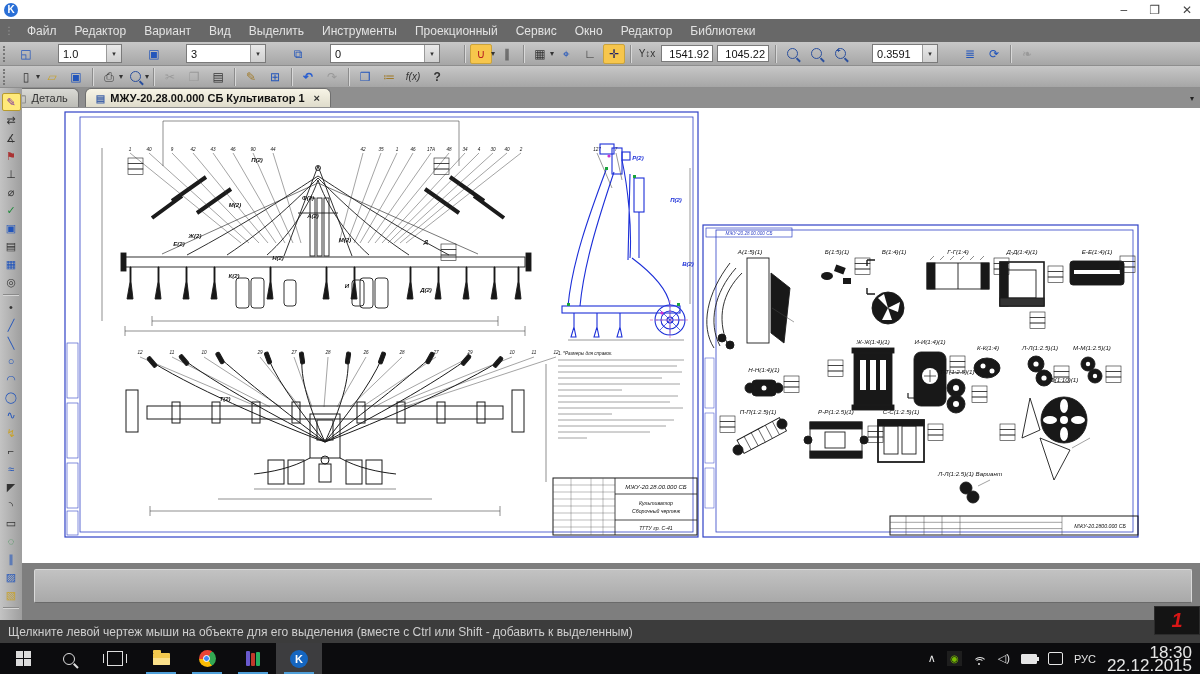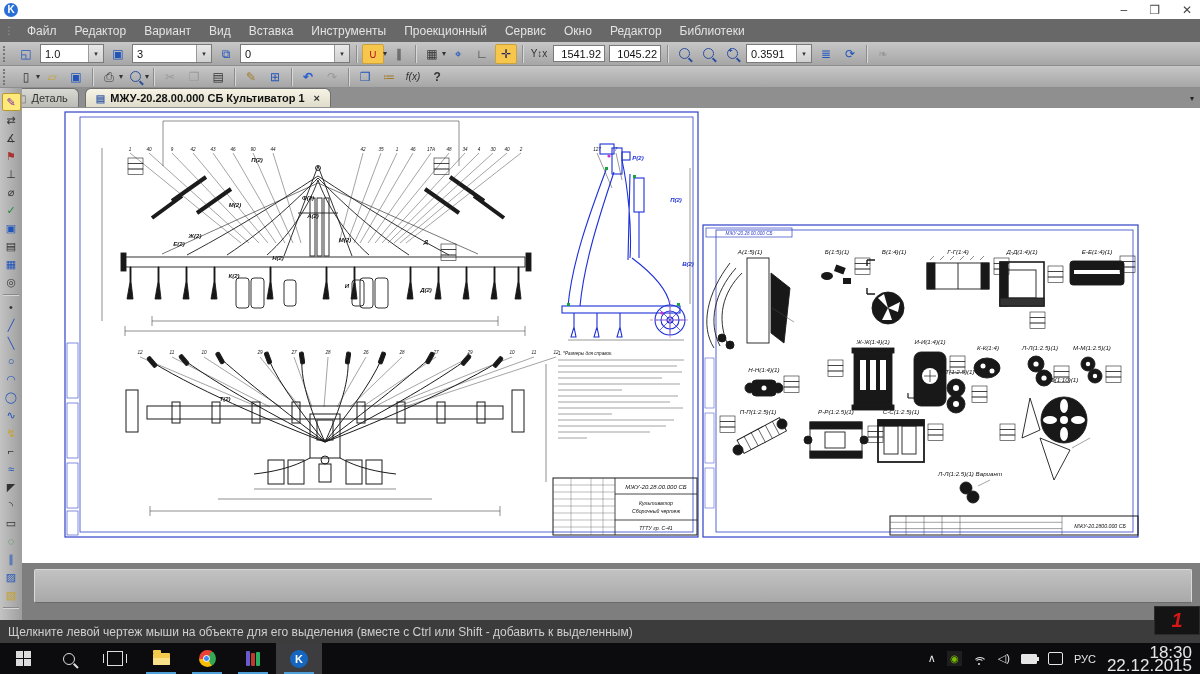--- a/index.html
+++ b/index.html
@@ -21,21 +21,21 @@
   .tbar{left:0;width:1200px;background:linear-gradient(#c7c7c7,#a6a6a6);display:flex;align-items:center;border-bottom:1px solid #8e8e8e;box-sizing:border-box;}
   .tb1{top:42px;height:24px;}
   .tb2{top:66px;height:22px;}
   .tgrip{width:5px;height:16px;border-left:2px dotted #777;margin:0 4px 0 3px;}
   .tico{width:20px;height:18px;display:flex;align-items:center;justify-content:center;font-size:12px;color:#333;border:1px solid transparent;border-radius:2px;margin:0 1px;}
   .tico.small{font-size:10px;}
   .tico.orange{background:#f7c64c;border:1px solid #caa33c;}
   .tico.blue{color:#2255bb;}
   .tico.gray{color:#999;}
   .caret{font-size:8px;color:#333;margin-left:-2px;}
-  .combo{display:flex;height:17px;background:#fff;border:1px solid #7a7a7a;align-items:center;margin:0 2px;}
+  .combo{display:flex;height:17px;background:#fff;border:1px solid #7a7a7a;align-items:center;margin:0 20px;}
   .combo .val{font-size:11px;color:#111;padding:0 4px;flex:1;}
   .combo .dd{width:14px;height:100%;background:linear-gradient(#e9e9e9,#cfcfcf);border-left:1px solid #9a9a9a;display:flex;align-items:center;justify-content:center;font-size:7px;color:#333;}
   .field{height:17px;background:#fff;border:1px solid #7a7a7a;font-size:11px;color:#111;display:flex;align-items:center;justify-content:flex-end;padding:0 3px;margin:0 2px;box-sizing:border-box;}
   .sep{width:1px;height:18px;background:#8c8c8c;margin:0 4px;box-shadow:1px 0 0 #d8d8d8;}
   .mag{width:9px;height:9px;border:1.5px solid #2a4f9e;border-radius:50%;position:relative;}
   .mag::after{content:'';position:absolute;width:5px;height:1.5px;background:#2a4f9e;transform:rotate(45deg);right:-4px;bottom:-2px;}
   .mag .plus{position:absolute;font-size:7px;color:#2a4f9e;left:1px;top:-2px;font-weight:bold;}
   
   .tabbar{left:0;top:88px;width:1200px;height:20px;background:#8f8f8f;display:flex;align-items:flex-start;}
   .tab{height:18px;display:flex;align-items:center;gap:5px;padding:0 10px;font-size:11px;border-radius:6px 6px 0 0;border:1px solid #6f6f6f;border-bottom:none;margin-left:6px;}
@@ -106,21 +106,21 @@
     <span>✕</span>
   </div>
 </div>
 
 <div class="abs menubar">
   <span class="grip">⋮</span>
   <span class="mi">Файл</span>
   <span class="mi">Редактор</span>
   <span class="mi">Вариант</span>
   <span class="mi">Вид</span>
-  <span class="mi">Вставка</span>
+  <span class="mi">Выделить</span>
   <span class="mi">Инструменты</span>
   <span class="mi">Проекционный</span>
   <span class="mi">Сервис</span>
   <span class="mi">Окно</span>
   <span class="mi">Редактор</span>
   <span class="mi">Библиотеки</span>
 </div>
 
 <div class="abs tbar tb1">
   <div class="tgrip"></div>

